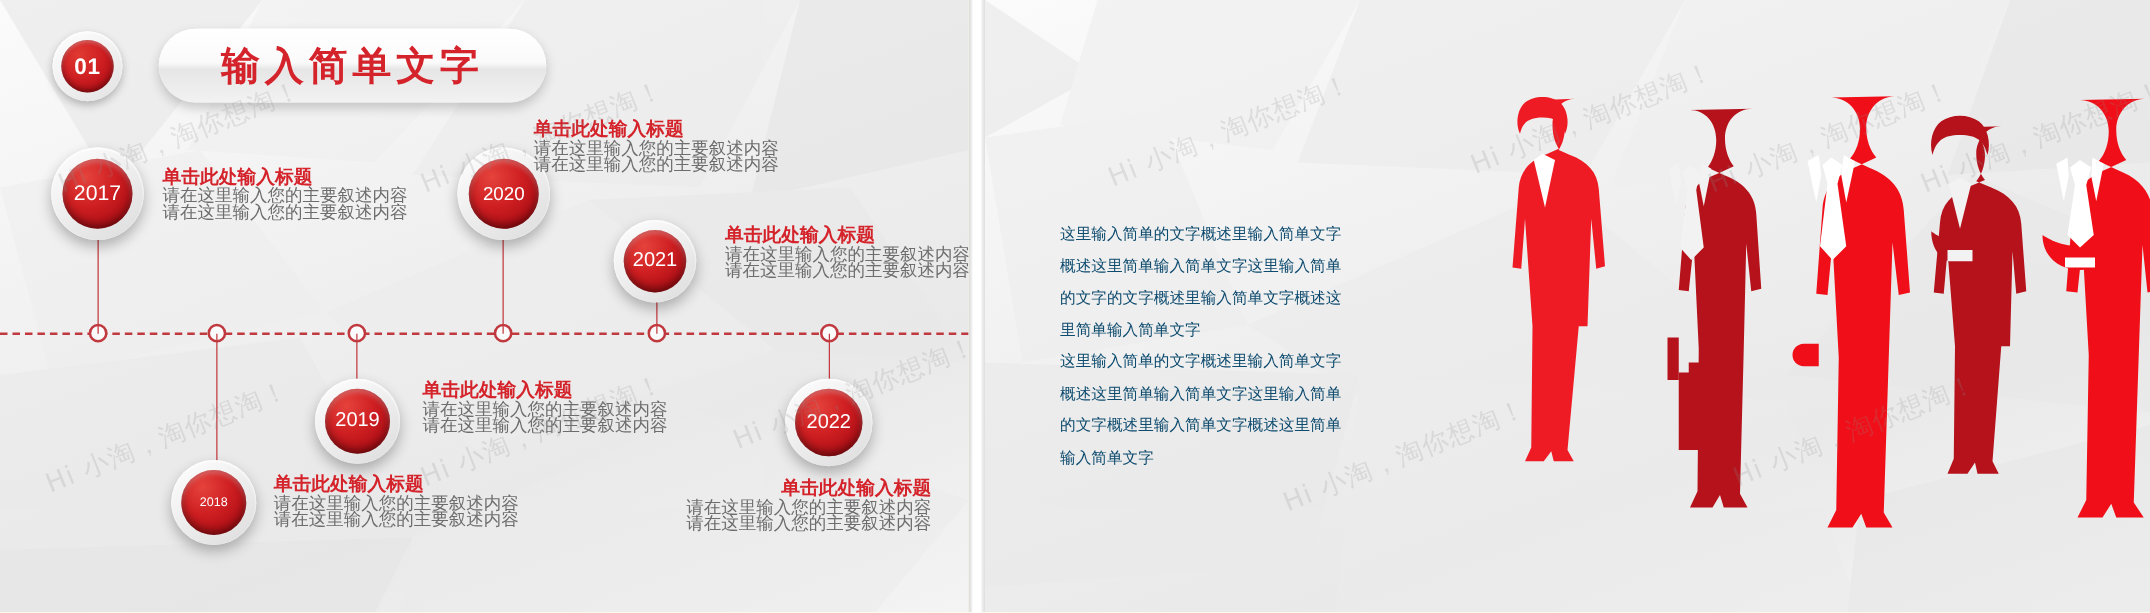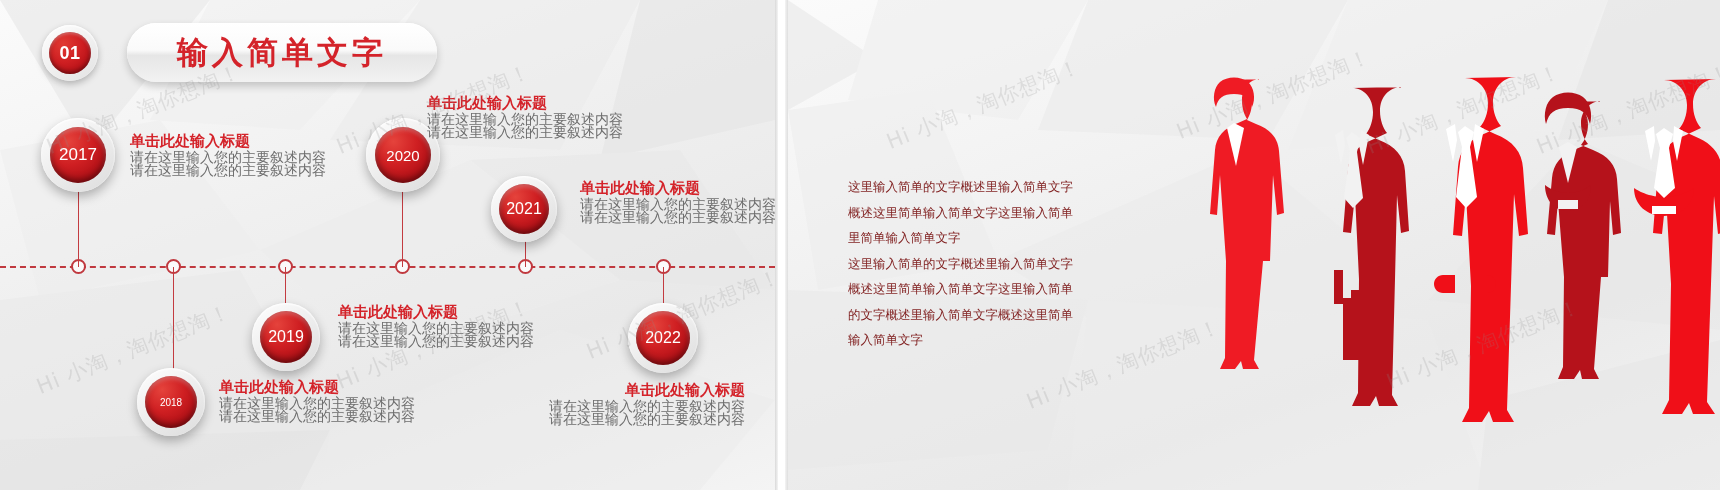--- a/index.html
+++ b/index.html
@@ -76,21 +76,21 @@
     box-shadow:0 1px 1px rgba(255,255,255,.9);}
   .plaque .screw.l{left:15px;}
   .plaque .screw.r{right:15px;}
   .plaque .panel{position:absolute;left:33px;top:9px;right:33px;bottom:9px;border-radius:3px;
     background:linear-gradient(180deg,#e12429 0%,#cf1118 50%,#b00d14 100%);
     box-shadow:inset 0 1px 3px rgba(0,0,0,.35);
     display:flex;align-items:center;justify-content:center;}
   .plaque .panel span{color:#fff;font-size:27px;font-weight:bold;letter-spacing:8px;padding-left:8px;
     font-family:"DejaVu Sans","Liberation Sans",sans-serif;}
 
-  .body-text{position:absolute;left:848px;top:175px;width:292px;color:#7f1d1d;font-size:12.5px;
+  .body-text{position:absolute;left:848px;top:175px;width:292px;color:#0c4a6e;font-size:12.5px;
     line-height:25.5px;font-family:Liberation Serif, serif;}
   .body-text div{white-space:nowrap;}
 
   
   .people{position:absolute;left:1160px;top:60px;width:560px;height:370px;}
   .people svg{width:100%;height:100%;display:block;}
 </style>
 </head>
 <body>
 
@@ -212,20 +212,21 @@
         <polygon points="300,300 640,320 700,490 280,490" fill="#ececec"></polygon>
         <polygon points="700,400 932,340 932,490 690,490" fill="#e6e6e6"></polygon>
       </svg>
     </div>
   </div>
 
 
   <div class="body-text">
     <div>这里输入简单的文字概述里输入简单文字</div>
     <div>概述这里简单输入简单文字这里输入简单</div>
+    <div>的文字的文字概述里输入简单文字概述这</div>
     <div>里简单输入简单文字</div>
     <div>这里输入简单的文字概述里输入简单文字</div>
     <div>概述这里简单输入简单文字这里输入简单</div>
     <div>的文字概述里输入简单文字概述这里简单</div>
     <div>输入简单文字</div>
   </div>
 
   <div class="people">
     <svg viewBox="0 0 560 370" preserveAspectRatio="none">
 

